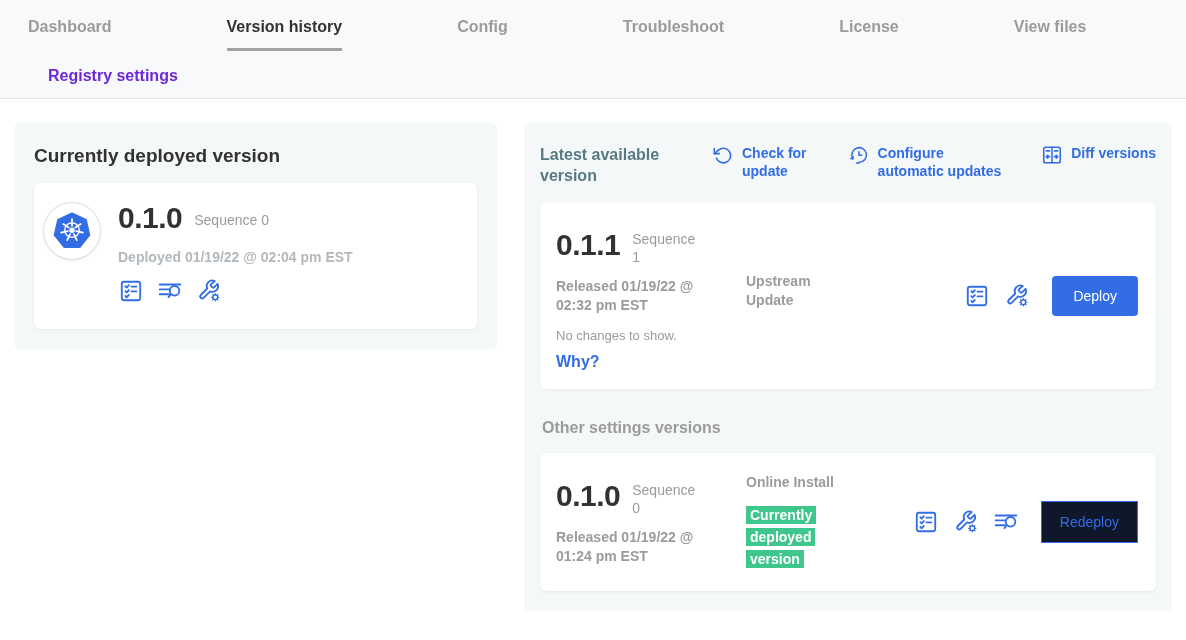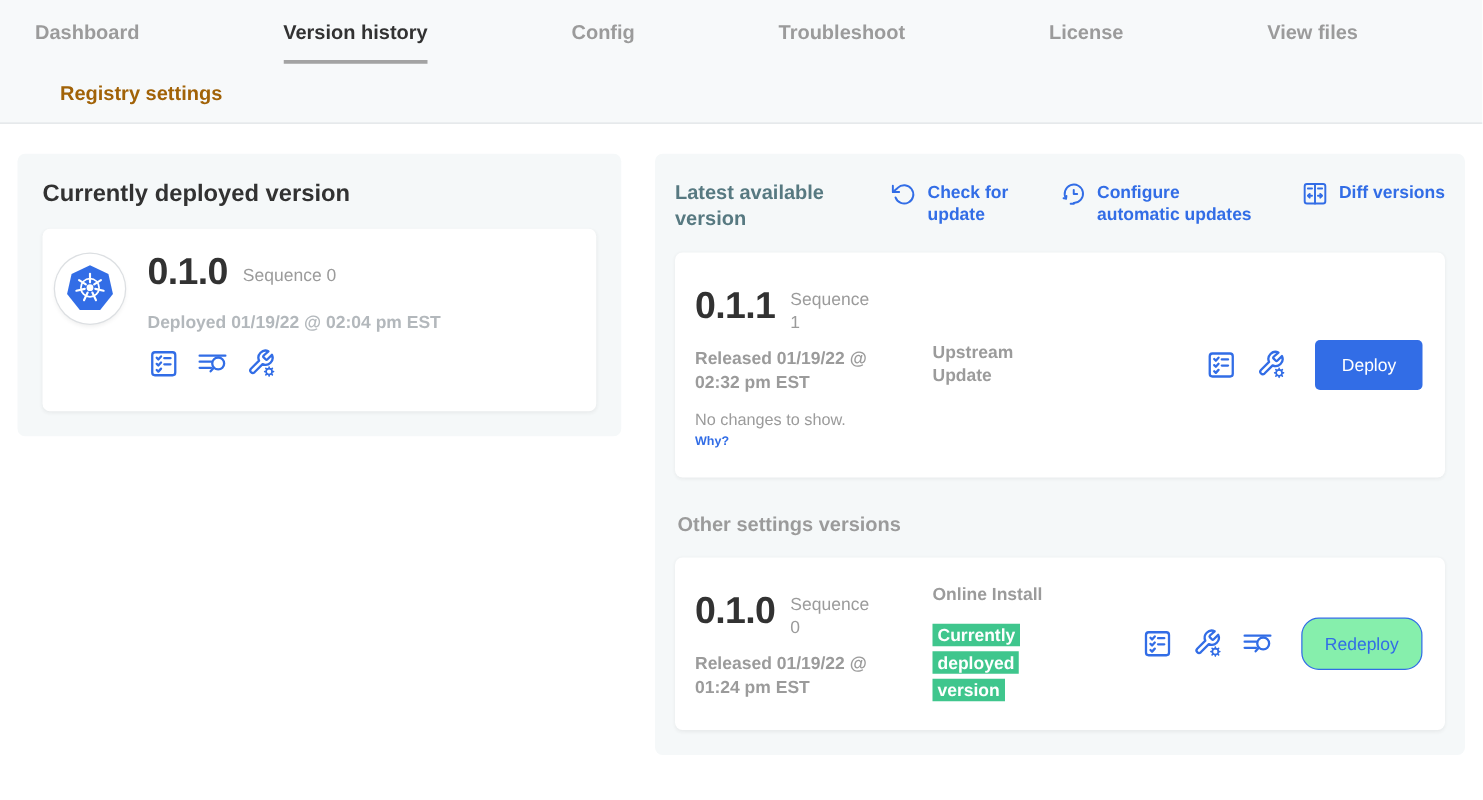--- a/index.html
+++ b/index.html
@@ -10,21 +10,21 @@
     font-family:"Liberation Sans","DejaVu Sans",sans-serif;
     color:#323232;
   }
   
   .topnav { background:#f7f9fa; border-bottom:1px solid #dfe3e6; padding-top:17px; }
   .tabs-row { display:flex; padding-left:28px;gap:46px; }
   .tab { font-size:16px; font-weight:600; color:#9b9b9b; line-height:19px;
          padding-bottom:12px; margin-right:69px; cursor:pointer; white-space:nowrap; }
   .tab.active { color:#323232; border-bottom:3px solid #a3a3a3; }
   .tabs-row2 { display:flex; padding:15px 0 13px 48px; }
-  .tab2 { font-size:16px; font-weight:600; color:#a16207; line-height:19px; cursor:pointer; }
+  .tab2 { font-size:16px; font-weight:600; color:#6d28d9; line-height:19px; cursor:pointer; }
 
   
   .main { display:flex; align-items:flex-start; gap:27px; padding:24px 14px 0 14px; }
   .panel { background:#f5f8f9; border-radius:6px; }
   .panel-left  { width:483px; padding:22px 20px 20px 20px; }
   .panel-right { width:648px; padding:18px 16px 20px 16px; }
 
   .panel-title-dark { font-size:19px; font-weight:700; color:#323232; margin:0 0 16px 0; }
 
   .card { background:#fff; border-radius:6px; box-shadow:0 1px 3px rgba(50,50,50,.07); }
@@ -55,33 +55,33 @@
   .nowrap { white-space:nowrap; }
 
   
   .version-card { display:flex; margin-top:16px; padding:18px 18px 18px 16px; }
   .vc-tall { min-height:180px; }
   .vc-short{ min-height:138px; }
   .vc-col1 { width:190px; flex:none; }
   .seq-wrap { width:64px; font-size:14px; color:#9b9b9b; line-height:18px; margin-top:6px; }
   .released { width:152px; font-size:14px; font-weight:700; color:#9b9b9b; line-height:19px; margin-top:11px; }
   .note { font-size:13px; color:#9b9b9b; margin-top:13px; }
-  .why  { font-size:10px; font-weight:700; color:#326de6; margin-top:5px; cursor:pointer; width:42px; }
+  .why  { font-size:16px; font-weight:700; color:#326de6; margin-top:10px; cursor:pointer; width:42px; }
   .vc-col2 { width:96px; flex:none; font-size:14px; font-weight:700; color:#9b9b9b; line-height:19px; }
   .mt52 { margin-top:52px; }
   .mt2  { margin-top:2px; }
   .badge-wrap { width:76px; margin-top:12px; }
   .badge-green { display:inline; background:#3fc68d; color:#fff; font-size:14px; font-weight:700;
                  line-height:22px; padding:1px 4px;
                  -webkit-box-decoration-break:clone; box-decoration-break:clone; }
   .vc-right { margin-left:auto; display:flex; align-items:center; gap:14px; align-self:center; }
   .btn { font-family:inherit; font-size:14px; font-weight:400; cursor:pointer; }
   .btn-primary { background:#326de6; color:#fff; border:none; border-radius:4px;
                  padding:12px 21px; margin-left:8px; }
-  .btn-outline { background:#86efac; color:#326de6; border:1.5px solid #326de6; border-radius:14px;
+  .btn-outline { background:#0f172a; color:#326de6; border:1.5px solid #326de6; border-radius:0;
                  padding:12px 18px; margin-left:8px; }
   .other-title { font-size:16px; font-weight:600; color:#9b9b9b; margin:30px 0 16px 2px; }
 </style>
 </head>
 <body>
 
 <div class="topnav">
   <div class="tabs-row">
     <div class="tab">Dashboard</div>
     <div class="tab active">Version history</div>

